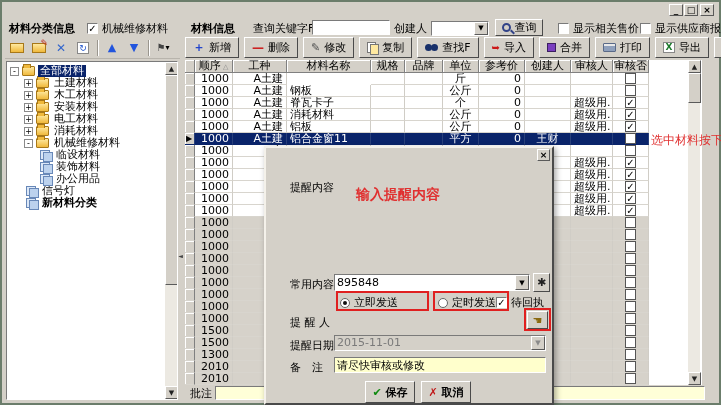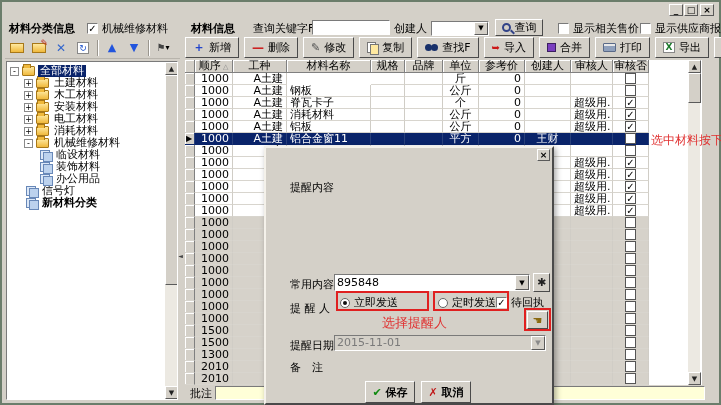--- a/index.html
+++ b/index.html
@@ -708,20 +708,21 @@
     <span class="lbl" style="position:absolute; left:5px;">批注</span>
     <input id="noteinput" class="txt" style="background: rgb(255, 255, 216);" value="">
   </div>
 
   <div class="redtext" style="left:649px; top:130px; font-size:12px;">选中材料按下F2键</div>
 
   <div id="dialog">
     <div id="dlg-close" class="raised">×</div>
 
     <span class="dfield" style="left:24px; top:32px;">提醒内容</span>
+    <div class="redtext" style="left:90px; top:38px; font-size:14px; font-weight:bold;">输入提醒内容</div>
 
     <span class="dfield" style="left:24px; top:129px;">常用内容</span>
     <div class="combo" style="left:68px; top:126px; width:196px; height:17px;">
       <span style="padding-left:2px; line-height:15px; display:inline-block;">895848</span>
       <span class="arr raised">▼</span>
     </div>
     <div class="btn" style="position:absolute; left:267px; top:125px; width:17px; height:19px;">
       <span style="font-size:11px; color:#222;">✱</span>
     </div>
 
@@ -733,34 +734,34 @@
       <span class="radio"></span>
       <span>定时发送</span>
     </span>
     <span class="checkline dfield" style="left:230px; top:147px;">
       <span class="chk">✓</span>
       <span>待回执</span>
     </span>
     <div class="redbox" style="left:70px; top:143px; width:93px; height:20px;"></div>
     <div class="redbox" style="left:167px; top:143px; width:76px; height:20px;"></div>
 
-    <span class="dfield" style="left:24px; top:153px;">提 醒 人</span>
-    <div class="redtext" style="left:116px; top:166px; font-size:13px;">选择提醒人</div>
+    <span class="dfield" style="left:24px; top:167px;">提 醒 人</span>
     <div class="btn" style="position:absolute; left:261px; top:163px; width:21px; height:18px;">
       <span style="font-size:11px; color:#8a6a10;">☚</span>
     </div>
     <div class="redbox" style="left:258px; top:160px; width:27px; height:23px;"></div>
 
     <span class="dfield" style="left:24px; top:190px;">提醒日期</span>
     <div class="combo" style="left:68px; top:187px; width:212px; height:16px; background:#d4d0c8; color:#7a7a7a;">
       <span style="padding-left:2px; line-height:14px; display:inline-block;">2015-11-01</span>
       <span class="arr raised" style="color:#8a8a8a;">▼</span>
     </div>
 
     <span class="dfield" style="left:24px; top:212px;">备　注</span>
+    <input class="txt dfield" style="left: 68px; top: 209px; width: 212px; height: 16px; background: rgb(255, 255, 204); padding: 0px 2px;" value="请尽快审核或修改">
 
     <div class="dlgbtn" style="left:99px; top:233px; width:50px;">
       <span style="color:#118a11;">✔</span>
       <span>保存</span>
     </div>
     <div class="dlgbtn" style="left:155px; top:233px; width:50px;">
       <span style="color:#c01818;">✗</span>
       <span>取消</span>
     </div>
   </div>

